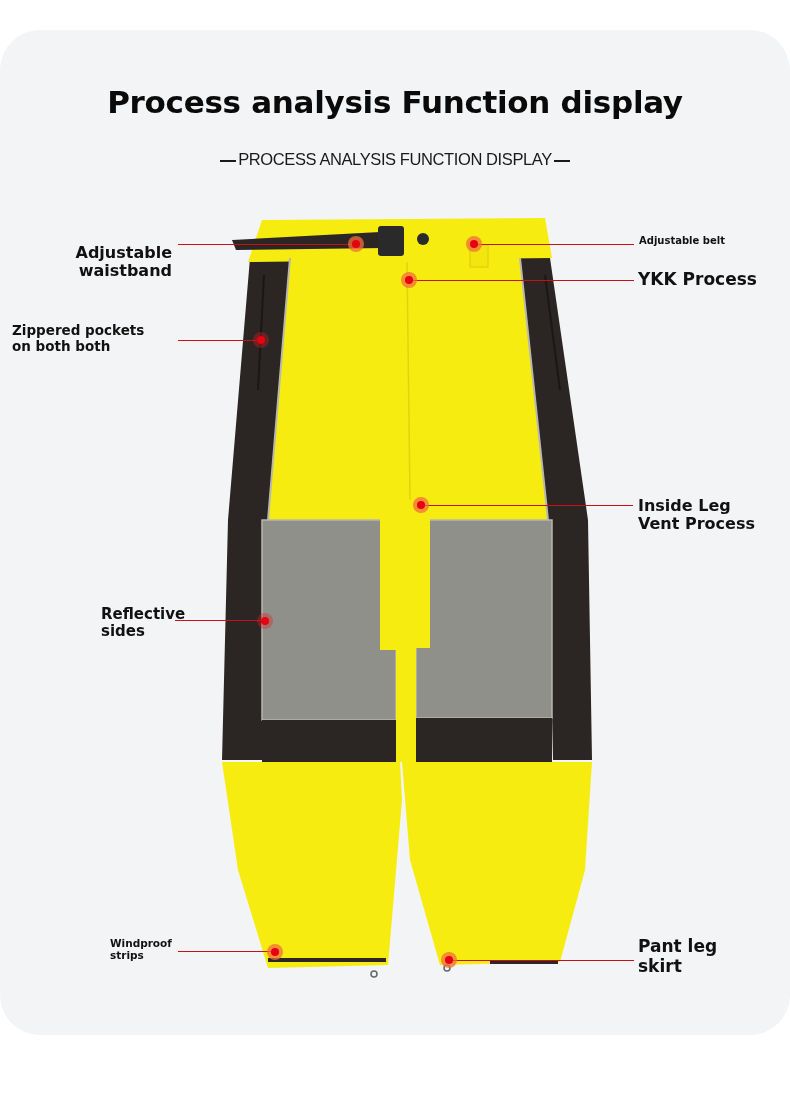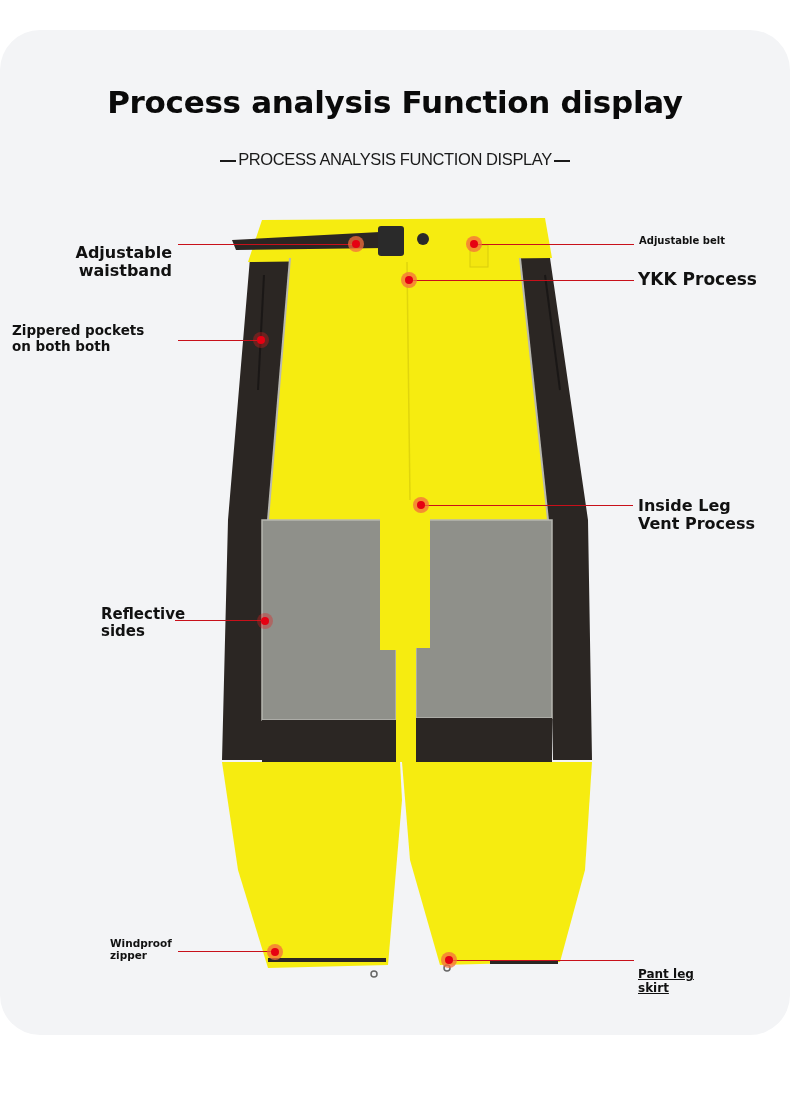--- a/index.html
+++ b/index.html
@@ -90,29 +90,29 @@
 <div class="label" style="left:12px;top:323px;width:155px;font-size:13.5px;">
   <div>Zippered pockets</div>
   <div>on both both</div>
 </div>
 <div class="label" style="left:101px;top:606px;font-size:15px;">
   <div>Reflective</div>
   <div>sides</div>
 </div>
 <div class="label" style="left:101px;top:937px;font-size:10.5px;margin-left:9px;">
   <div>Windproof</div>
-  <div>zipper</div>
+  <div>strips</div>
 </div>
 
 <div class="label" style="left:639px;top:235px;font-size:10px;">
   <div>Adjustable belt</div>
 </div>
 <div class="label" style="left:638px;top:270px;font-size:17px;">
   <div>YKK Process</div>
 </div>
 <div class="label" style="left:638px;top:497px;font-size:16px;">
   <div>Inside Leg</div>
   <div>Vent Process</div>
 </div>
-<div class="label" style="left:638px;top:968px;font-size:12px;text-decoration:underline;">
+<div class="label" style="left:638px;top:937px;font-size:17px;">
   <div>Pant leg</div>
   <div>skirt</div>
 </div>
 
 </body></html>

